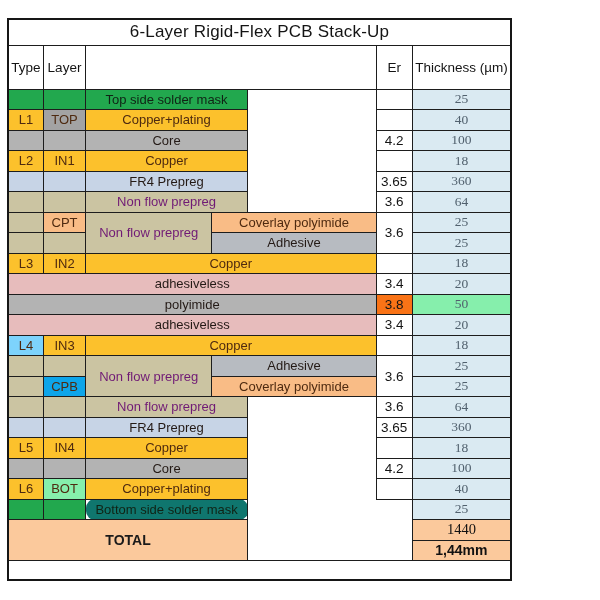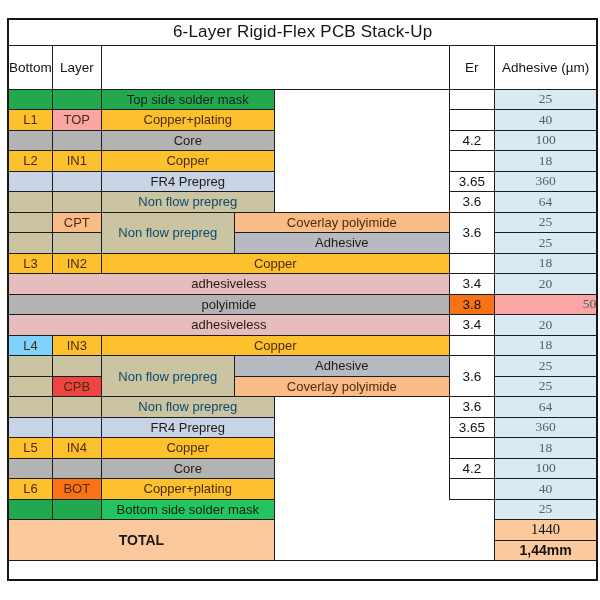--- a/index.html
+++ b/index.html
@@ -1,28 +1,28 @@
 <!DOCTYPE html>
 <html><head>
 <meta charset="utf-8">
 <style>
   html,body{margin:0;padding:0;background:#ffffff;}
-  #canvas{position:relative;width:600px;height:600px;background:#ffffff;overflow:hidden;
+  #canvas{position:relative;width:512px;height:600px;background:#ffffff;overflow:hidden;
           font-family:"Liberation Sans", sans-serif;}
   table.stackup{position:absolute;left:7px;top:18px;border-collapse:collapse;table-layout:fixed;
                 border:2px solid #161616;}
   td{border:1px solid #1d1d1d;text-align:center;vertical-align:middle;padding:0;
      font-size:13px;color:#141414;overflow:hidden;white-space:nowrap;}
   tr{height:20.5px;}
   td.title{font-size:17px;letter-spacing:.2px;}
   td.hdr{font-size:13.5px;}
   td.gap{border:none;background:#ffffff;}
   td.yellow,td.peach{color:#4e2a10;}
   td.green{color:#102315;}
-  td.tan{color:#0c4a6e;}
+  td.tan{color:#701a75;}
   td.pink,td.gray,td.adh,td.blue{color:#241a16;}
   td.er{background:#ffffff;font-size:13.5px;}
   td.th{font-family:"Liberation Serif","DejaVu Serif",serif;font-size:13.5px;color:#51616e;}
   td.total{font-weight:bold;font-size:14px;color:#1a1a1a;}
   td.thum{font-family:"Liberation Serif","DejaVu Serif",serif;font-size:14.5px;color:#111;}
   td.thmm{font-weight:bold;font-size:14px;color:#111;}
   td.empty{background:#ffffff;}
 </style>
 </head>
 <body>
@@ -36,37 +36,37 @@
         <col style="width: 40px;">
         <col style="width: 175px;">
         <col style="width: 45px;">
         <col style="width: 103px;">
       </colgroup>
     <tbody>
         <tr style="height: 26px;">
           <td colspan="7" class="title">6-Layer Rigid-Flex PCB Stack-Up</td>
         </tr>
         <tr style="height: 44px;">
-          <td class="hdr">Bottom</td>
+          <td class="hdr">Type</td>
           <td class="hdr">Layer</td>
           <td colspan="3" class="hdr"></td>
           <td class="hdr">Er</td>
-          <td class="hdr">Adhesive (µm)</td>
+          <td class="hdr">Thickness (µm)</td>
         </tr>
         <tr>
           <td class="green" style="background: rgb(34, 168, 78);"></td>
           <td class="green" style="background: rgb(34, 168, 78);"></td>
           <td colspan="2" class="green" style="background: rgb(34, 168, 78);">Top side solder mask</td>
           <td class="gap"></td>
           <td class="er" style="background: rgb(255, 255, 255);"></td>
           <td class="th" style="background: rgb(218, 234, 242);">25</td>
         </tr>
         <tr>
           <td class="yellow" style="background: rgb(252, 193, 44);">L1</td>
-          <td class="yellow" style="background: #fca5a5;">TOP</td>
+          <td class="yellow" style="background: #a3a3a3;">TOP</td>
           <td colspan="2" class="yellow" style="background: rgb(252, 193, 44);">Copper+plating</td>
           <td class="gap"></td>
           <td class="er" style="background: rgb(255, 255, 255);"></td>
           <td class="th" style="background: rgb(218, 234, 242);">40</td>
         </tr>
         <tr>
           <td class="gray" style="background: rgb(179, 179, 179);"></td>
           <td class="gray" style="background: rgb(179, 179, 179);"></td>
           <td colspan="2" class="gray" style="background: rgb(179, 179, 179);">Core</td>
           <td class="gap"></td>
@@ -119,21 +119,21 @@
           <td class="th" style="background: rgb(218, 234, 242);">18</td>
         </tr>
         <tr>
           <td colspan="5" class="pink" style="background: rgb(231, 188, 188);">adhesiveless</td>
           <td class="er" style="background: rgb(255, 255, 255);">3.4</td>
           <td class="th" style="background: rgb(218, 234, 242);">20</td>
         </tr>
         <tr>
           <td colspan="5" class="gray" style="background: rgb(179, 179, 179);">polyimide</td>
           <td class="er" style="background: #f97316;">3.8</td>
-          <td class="th" style="background: #fca5a5; text-align: right;">50</td>
+          <td class="th" style="background: #86efac;">50</td>
         </tr>
         <tr>
           <td colspan="5" class="pink" style="background: rgb(231, 188, 188);">adhesiveless</td>
           <td class="er" style="background: rgb(255, 255, 255);">3.4</td>
           <td class="th" style="background: rgb(218, 234, 242);">20</td>
         </tr>
         <tr>
           <td class="yellow" style="background: #7dd3fc;">L4</td>
           <td class="yellow" style="background: rgb(252, 193, 44);">IN3</td>
           <td colspan="3" class="yellow" style="background: rgb(252, 193, 44);">Copper</td>
@@ -143,21 +143,21 @@
         <tr>
           <td class="tan" style="background: rgb(203, 196, 162);"></td>
           <td class="tan" style="background: rgb(203, 196, 162);"></td>
           <td rowspan="2" class="tan" style="background: rgb(203, 196, 162);">Non flow prepreg</td>
           <td colspan="2" class="adh" style="background: rgb(183, 187, 193);">Adhesive</td>
           <td rowspan="2" class="er" style="background: rgb(255, 255, 255);">3.6</td>
           <td class="th" style="background: rgb(218, 234, 242);">25</td>
         </tr>
         <tr>
           <td class="tan" style="background: rgb(203, 196, 162);"></td>
-          <td class="peach" style="background: #ef4444;">CPB</td>
+          <td class="peach" style="background: #0ea5e9;">CPB</td>
           <td colspan="2" class="peach" style="background: rgb(249, 188, 134);">Coverlay polyimide</td>
           <td class="th" style="background: rgb(218, 234, 242);">25</td>
         </tr>
         <tr>
           <td class="tan" style="background: rgb(203, 196, 162);"></td>
           <td class="tan" style="background: rgb(203, 196, 162);"></td>
           <td colspan="2" class="tan" style="background: rgb(203, 196, 162);">Non flow prepreg</td>
           <td class="gap"></td>
           <td class="er" style="background: rgb(255, 255, 255);">3.6</td>
           <td class="th" style="background: rgb(218, 234, 242);">64</td>
@@ -181,30 +181,30 @@
         <tr>
           <td class="gray" style="background: rgb(179, 179, 179);"></td>
           <td class="gray" style="background: rgb(179, 179, 179);"></td>
           <td colspan="2" class="gray" style="background: rgb(179, 179, 179);">Core</td>
           <td class="gap"></td>
           <td class="er" style="background: rgb(255, 255, 255);">4.2</td>
           <td class="th" style="background: rgb(218, 234, 242);">100</td>
         </tr>
         <tr>
           <td class="yellow" style="background: rgb(252, 193, 44);">L6</td>
-          <td class="yellow" style="background: #f97316;">BOT</td>
+          <td class="yellow" style="background: #86efac;">BOT</td>
           <td colspan="2" class="yellow" style="background: rgb(252, 193, 44);">Copper+plating</td>
           <td class="gap"></td>
           <td class="er" style="background: rgb(255, 255, 255);"></td>
           <td class="th" style="background: rgb(218, 234, 242);">40</td>
         </tr>
         <tr>
           <td class="green" style="background: rgb(34, 168, 78);"></td>
           <td class="green" style="background: rgb(34, 168, 78);"></td>
-          <td colspan="2" class="green" style="background: #22c55e;">Bottom side solder mask</td>
+          <td colspan="2" class="green" style="background: #0f766e; border-radius: 9px;">Bottom side solder mask</td>
           <td class="gap"></td>
           <td class="gap"></td>
           <td class="th" style="background: rgb(218, 234, 242);">25</td>
         </tr>
         <tr>
           <td colspan="4" rowspan="2" class="total" style="background: rgb(251, 201, 156);">TOTAL</td>
           <td class="gap"></td>
           <td class="gap"></td>
           <td class="thum" style="background: rgb(251, 201, 156);">1440</td>
         </tr>

